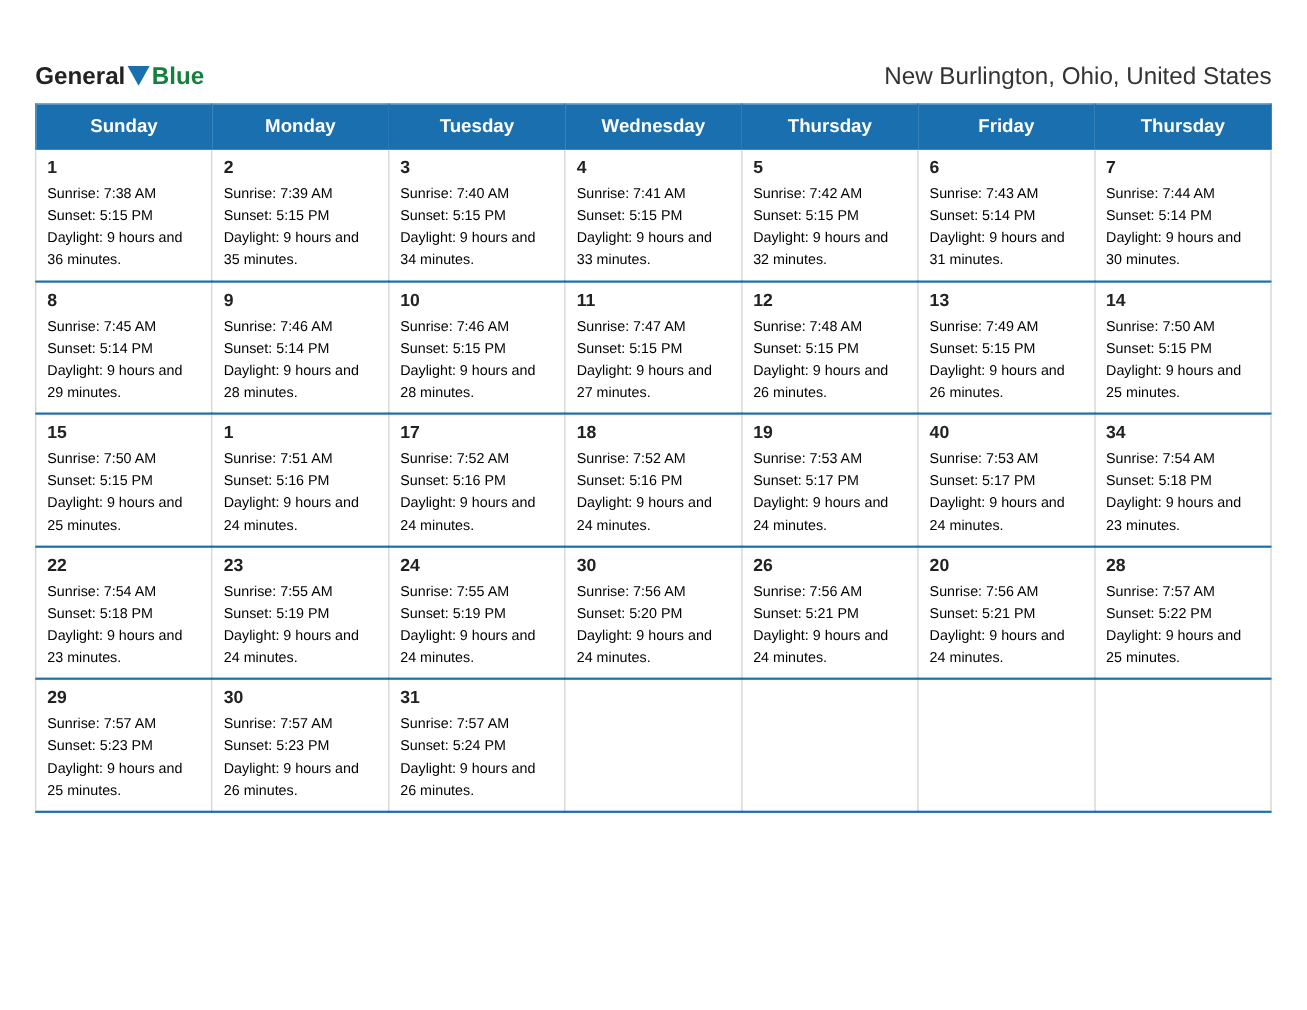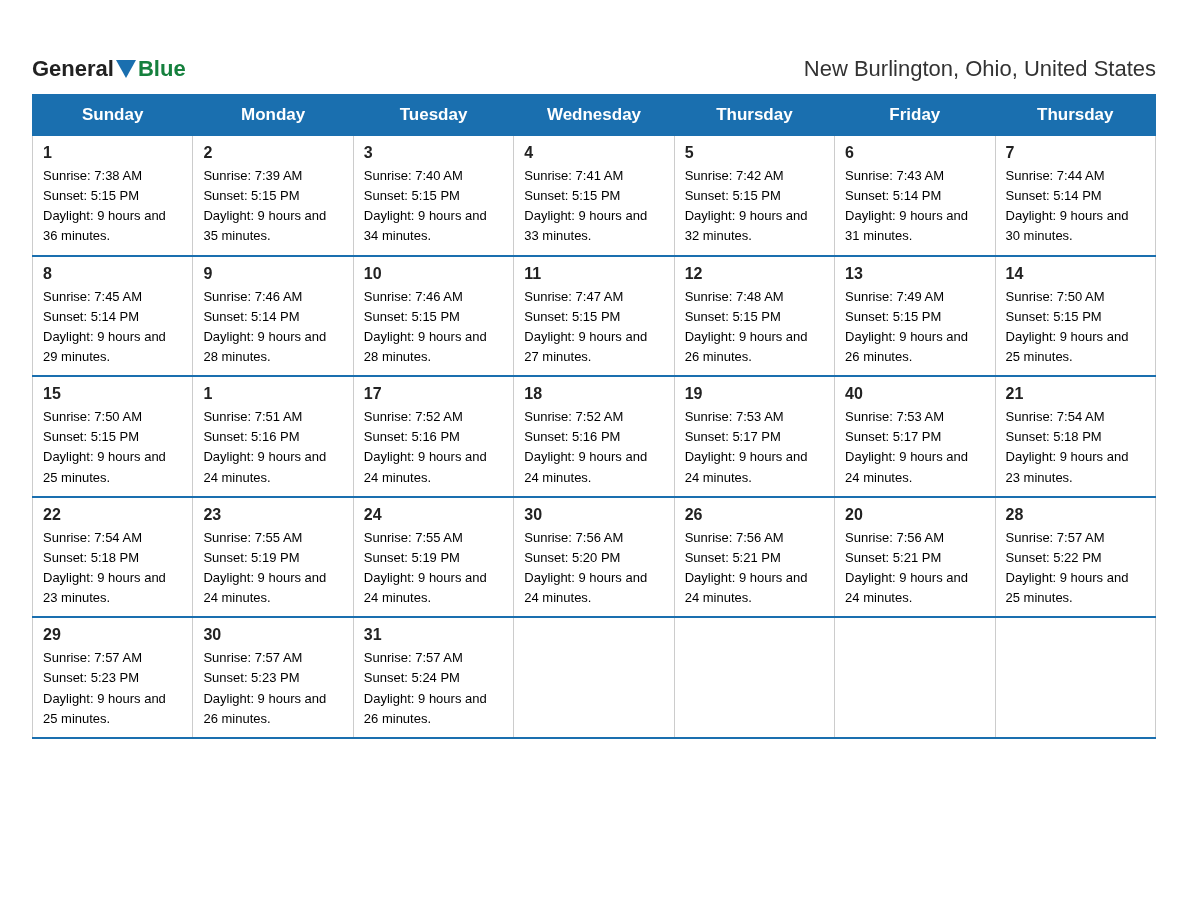--- a/index.html
+++ b/index.html
@@ -208,21 +208,21 @@
       </td>
         <td>
         <span class="day-number">19</span>
         <div class="day-info">Sunrise: 7:53 AM<br>Sunset: 5:17 PM<br>Daylight: 9 hours and 24 minutes.</div>
       </td>
         <td>
         <span class="day-number">40</span>
         <div class="day-info">Sunrise: 7:53 AM<br>Sunset: 5:17 PM<br>Daylight: 9 hours and 24 minutes.</div>
       </td>
         <td>
-        <span class="day-number">21</span>
+        <span class="day-number">34</span>
         <div class="day-info">Sunrise: 7:54 AM<br>Sunset: 5:18 PM<br>Daylight: 9 hours and 23 minutes.</div>
       </td>
       </tr>
       <tr>
         <td>
         <span class="day-number">22</span>
         <div class="day-info">Sunrise: 7:54 AM<br>Sunset: 5:18 PM<br>Daylight: 9 hours and 23 minutes.</div>
       </td>
         <td>
         <span class="day-number">23</span>

